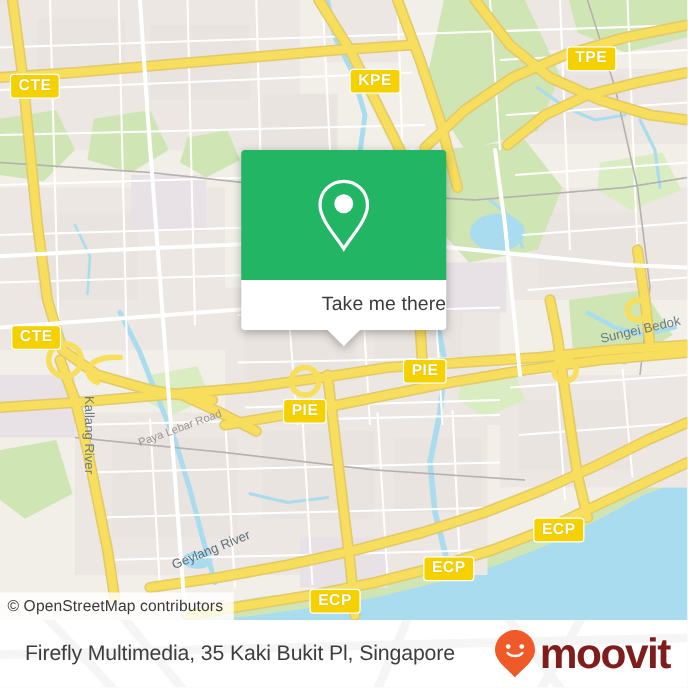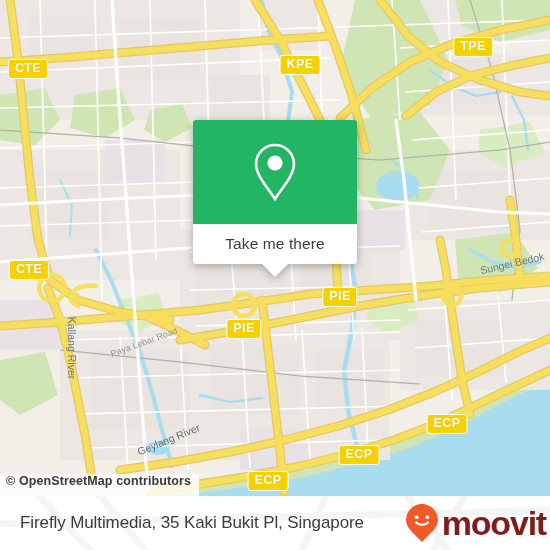--- a/index.html
+++ b/index.html
@@ -29,26 +29,26 @@
   #map-svg { position: absolute; left:0; top:0; }
 
   
   #attribution {
     position: absolute;
     left: 0;
     bottom: 0;
     height: 22px;
     padding: 0 8px 0 6px;
     display: flex;
+    align-items: center;
     background: rgba(255,255,255,0.82);
     font-size: 12.5px;
     color: #3a3a3a;
     letter-spacing: 0.1px;
     white-space: nowrap;
-    font-weight: bold;
   }
 
   
   #popup {
     position: absolute;
     left: 193px;
     top: 120px;
     width: 164px;
     filter: drop-shadow(0 2px 4px rgba(0,0,0,0.30));
   }
@@ -59,21 +59,21 @@
     display: flex;
     align-items: center;
     justify-content: center;
   }
   #popup-white {
     height: 40px;
     background: #ffffff;
     border-radius: 0 0 3px 3px;
     display: flex;
     align-items: center;
-    justify-content: center;
+    justify-content: flex-end;
   }
   #popup-label {
     font-size: 15.5px;
     color: #3b3b3b;
     letter-spacing: 0.1px;
   }
   #popup-tail {
     position: absolute;
     left: 50%;
     margin-left: -13px;
@@ -86,21 +86,21 @@
 
   
   #footer {
     position: absolute;
     left: 0; top: 496px;
     width: 550px; height: 54px;
     background: #ffffff;
     display: flex;
     align-items: center;
     justify-content: space-between;
-    padding: 0 4px 0 20px;
+    padding: 0 14px 0 20px;
     overflow: hidden;
   }
   #footer-watermark {
     position: absolute;
     left: 0; top: 0; width: 100%; height: 100%;
     pointer-events: none;
     opacity: 0.5;
   }
   #footer-title {
     position: relative;

